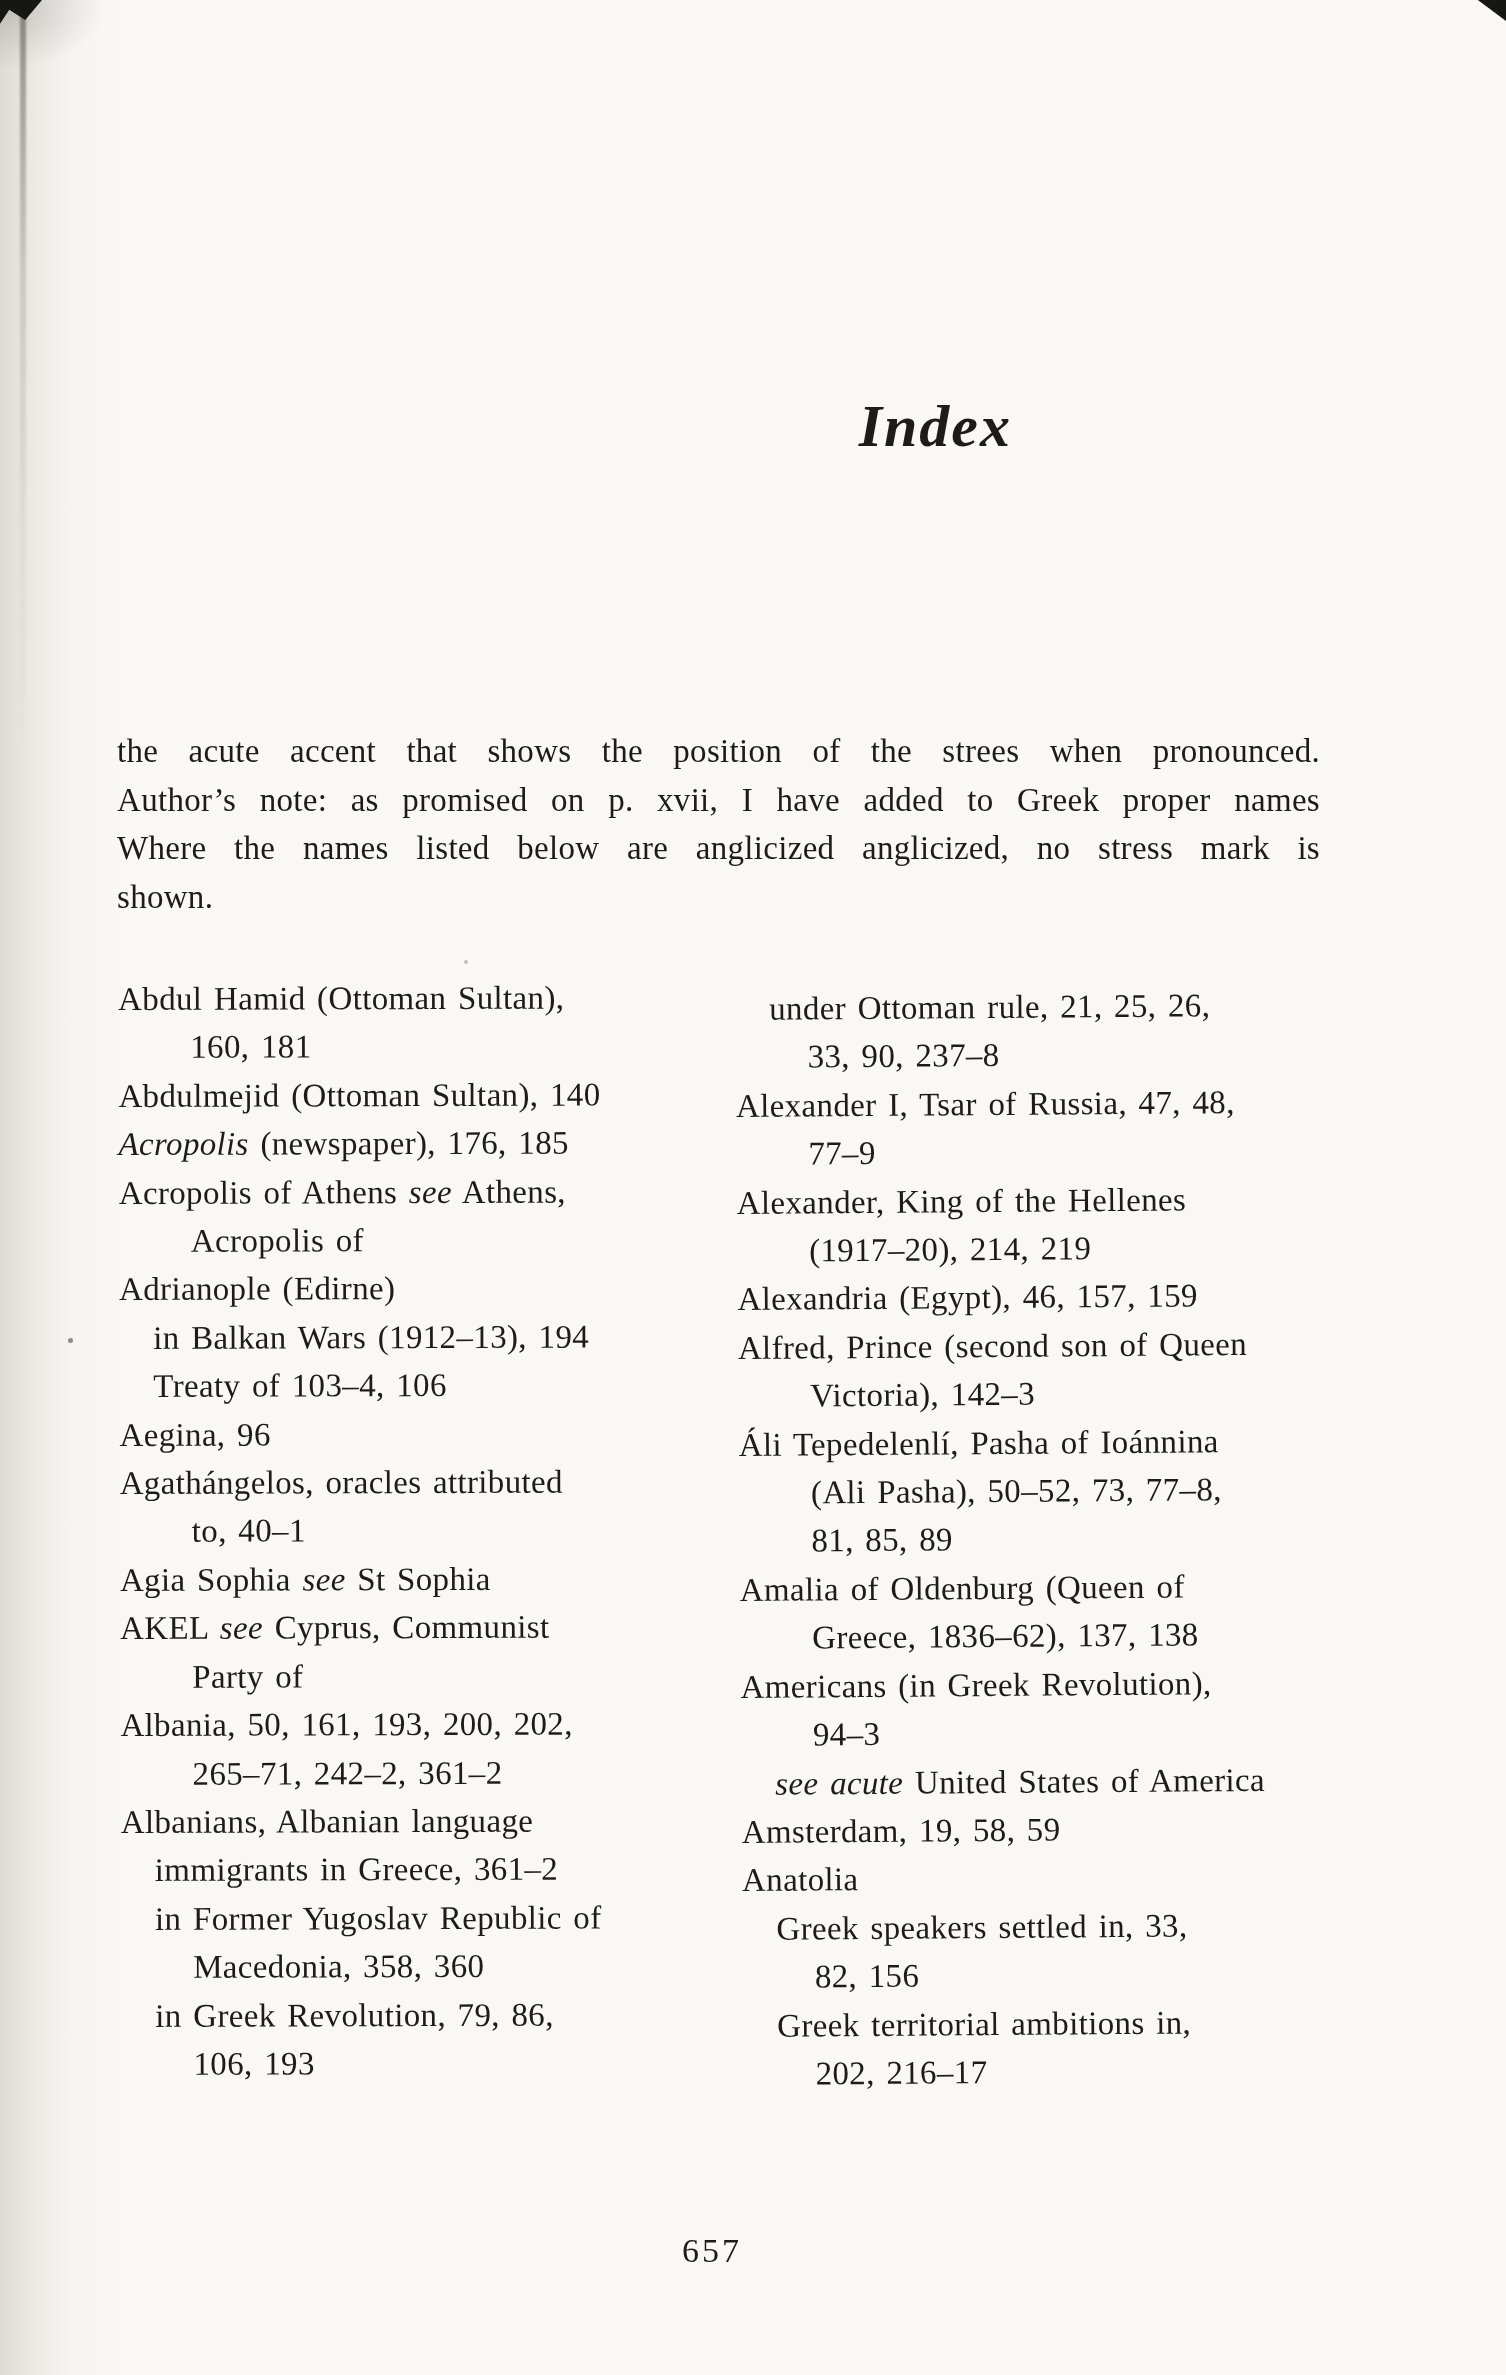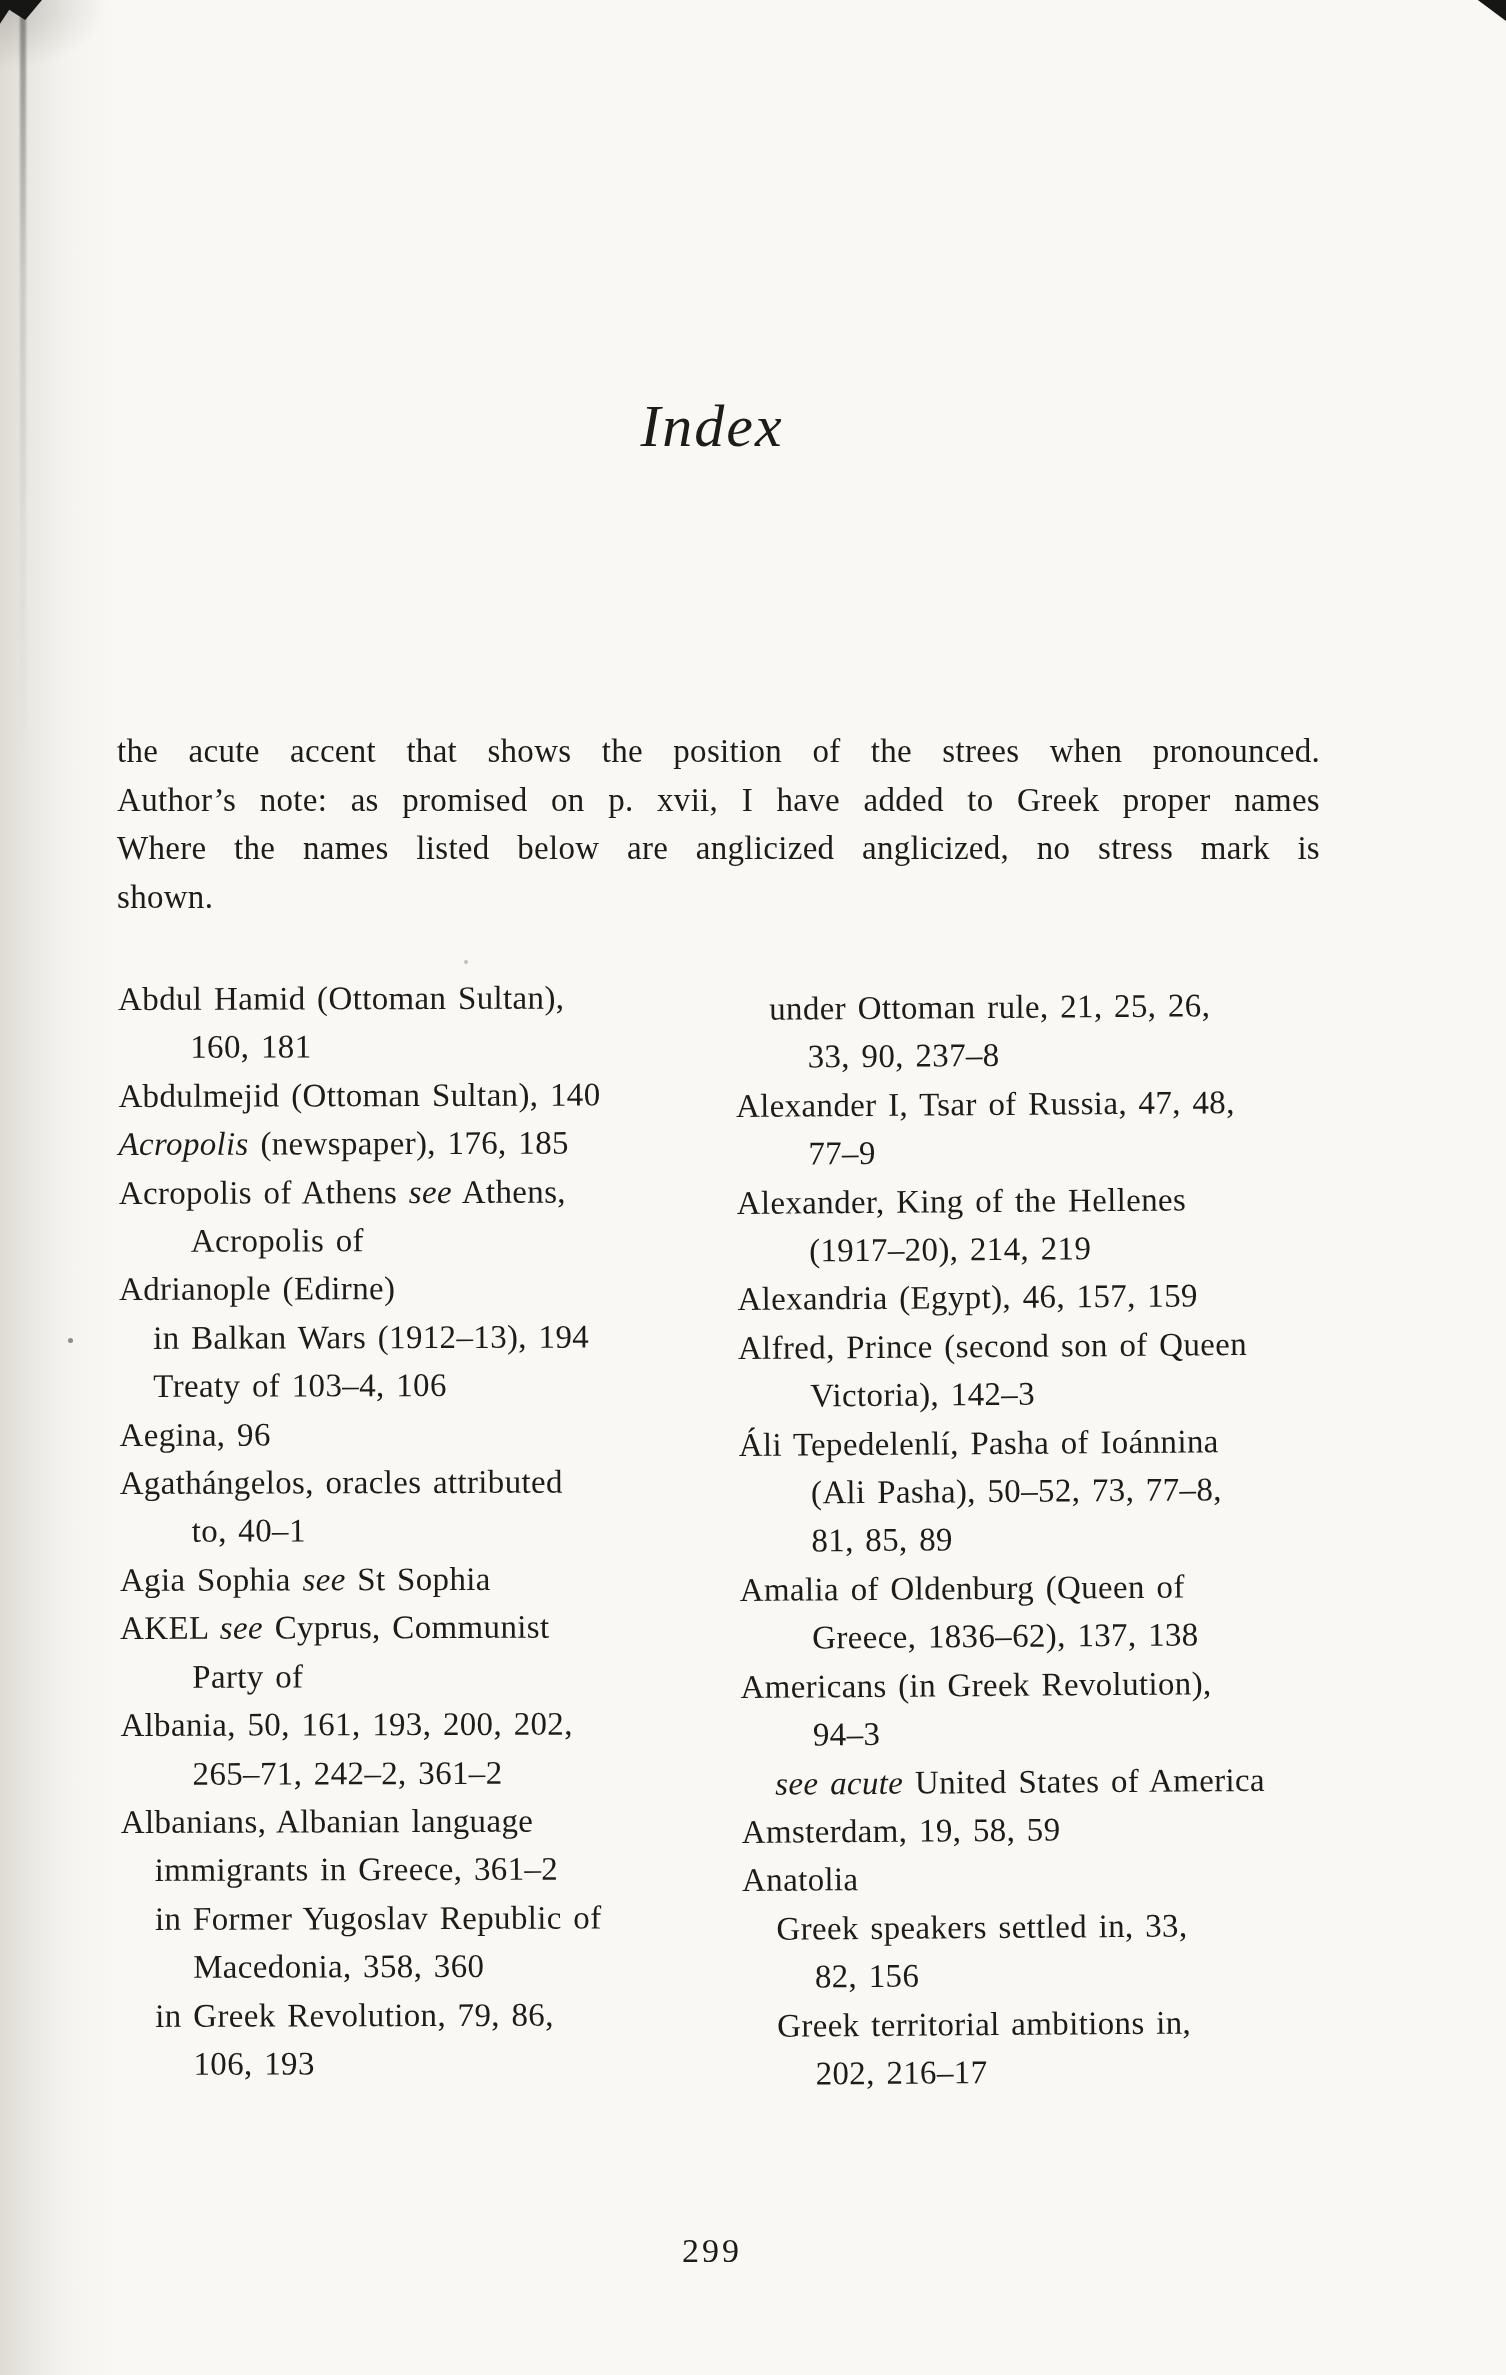--- a/index.html
+++ b/index.html
@@ -29,22 +29,22 @@
     position:absolute;right:0;top:0;width:32px;height:24px;background:#161614;
     clip-path:polygon(12% 0,100% 0,100% 88%);
     filter:blur(0.4px);
   }
   .speck{position:absolute;border-radius:50%;}
   .speck.a{left:68px;top:1338px;width:5px;height:5px;background:#8f8d88;}
   .speck.b{left:464px;top:960px;width:4px;height:4px;background:#c2c0ba;}
 
   .title{
     position:absolute;left:412px;top:390px;width:600px;
-    font-size:60px;line-height:72px;font-style:italic;font-weight:normal;
-    letter-spacing:2px;text-align:center;margin:0;
+    font-size:60px;line-height:72px;font-style:italic;font-weight:bold;
+    letter-spacing:2px;text-align:right;margin:0;
   }
   .note{
     position:absolute;left:117px;top:727px;width:1203px;
     font-size:33px;line-height:48.6px;word-spacing:3px;letter-spacing:0.3px;
     font-variant-numeric:oldstyle-nums;
   }
   .note-line{white-space:nowrap;}
   .note-line.just{text-align:justify;text-align-last:justify;white-space:normal;
     height:48.6px;overflow:hidden;}
   .col{
@@ -126,14 +126,14 @@
       <div class="idx-line ind2"><span>94–3</span></div>
       <div class="idx-line ind1"><span class="it">see acute</span><span> United States of America</span></div>
       <div class="idx-line ind0"><span>Amsterdam, 19, 58, 59</span></div>
       <div class="idx-line ind0"><span>Anatolia</span></div>
       <div class="idx-line ind1"><span>Greek speakers settled in, 33,</span></div>
       <div class="idx-line ind2"><span>82, 156</span></div>
       <div class="idx-line ind1"><span>Greek territorial ambitions in,</span></div>
       <div class="idx-line ind2"><span>202, 216–17</span></div>
     </div>
 
-  <div class="folio">299</div>
+  <div class="folio">657</div>
 </div>
 
 </body></html>

